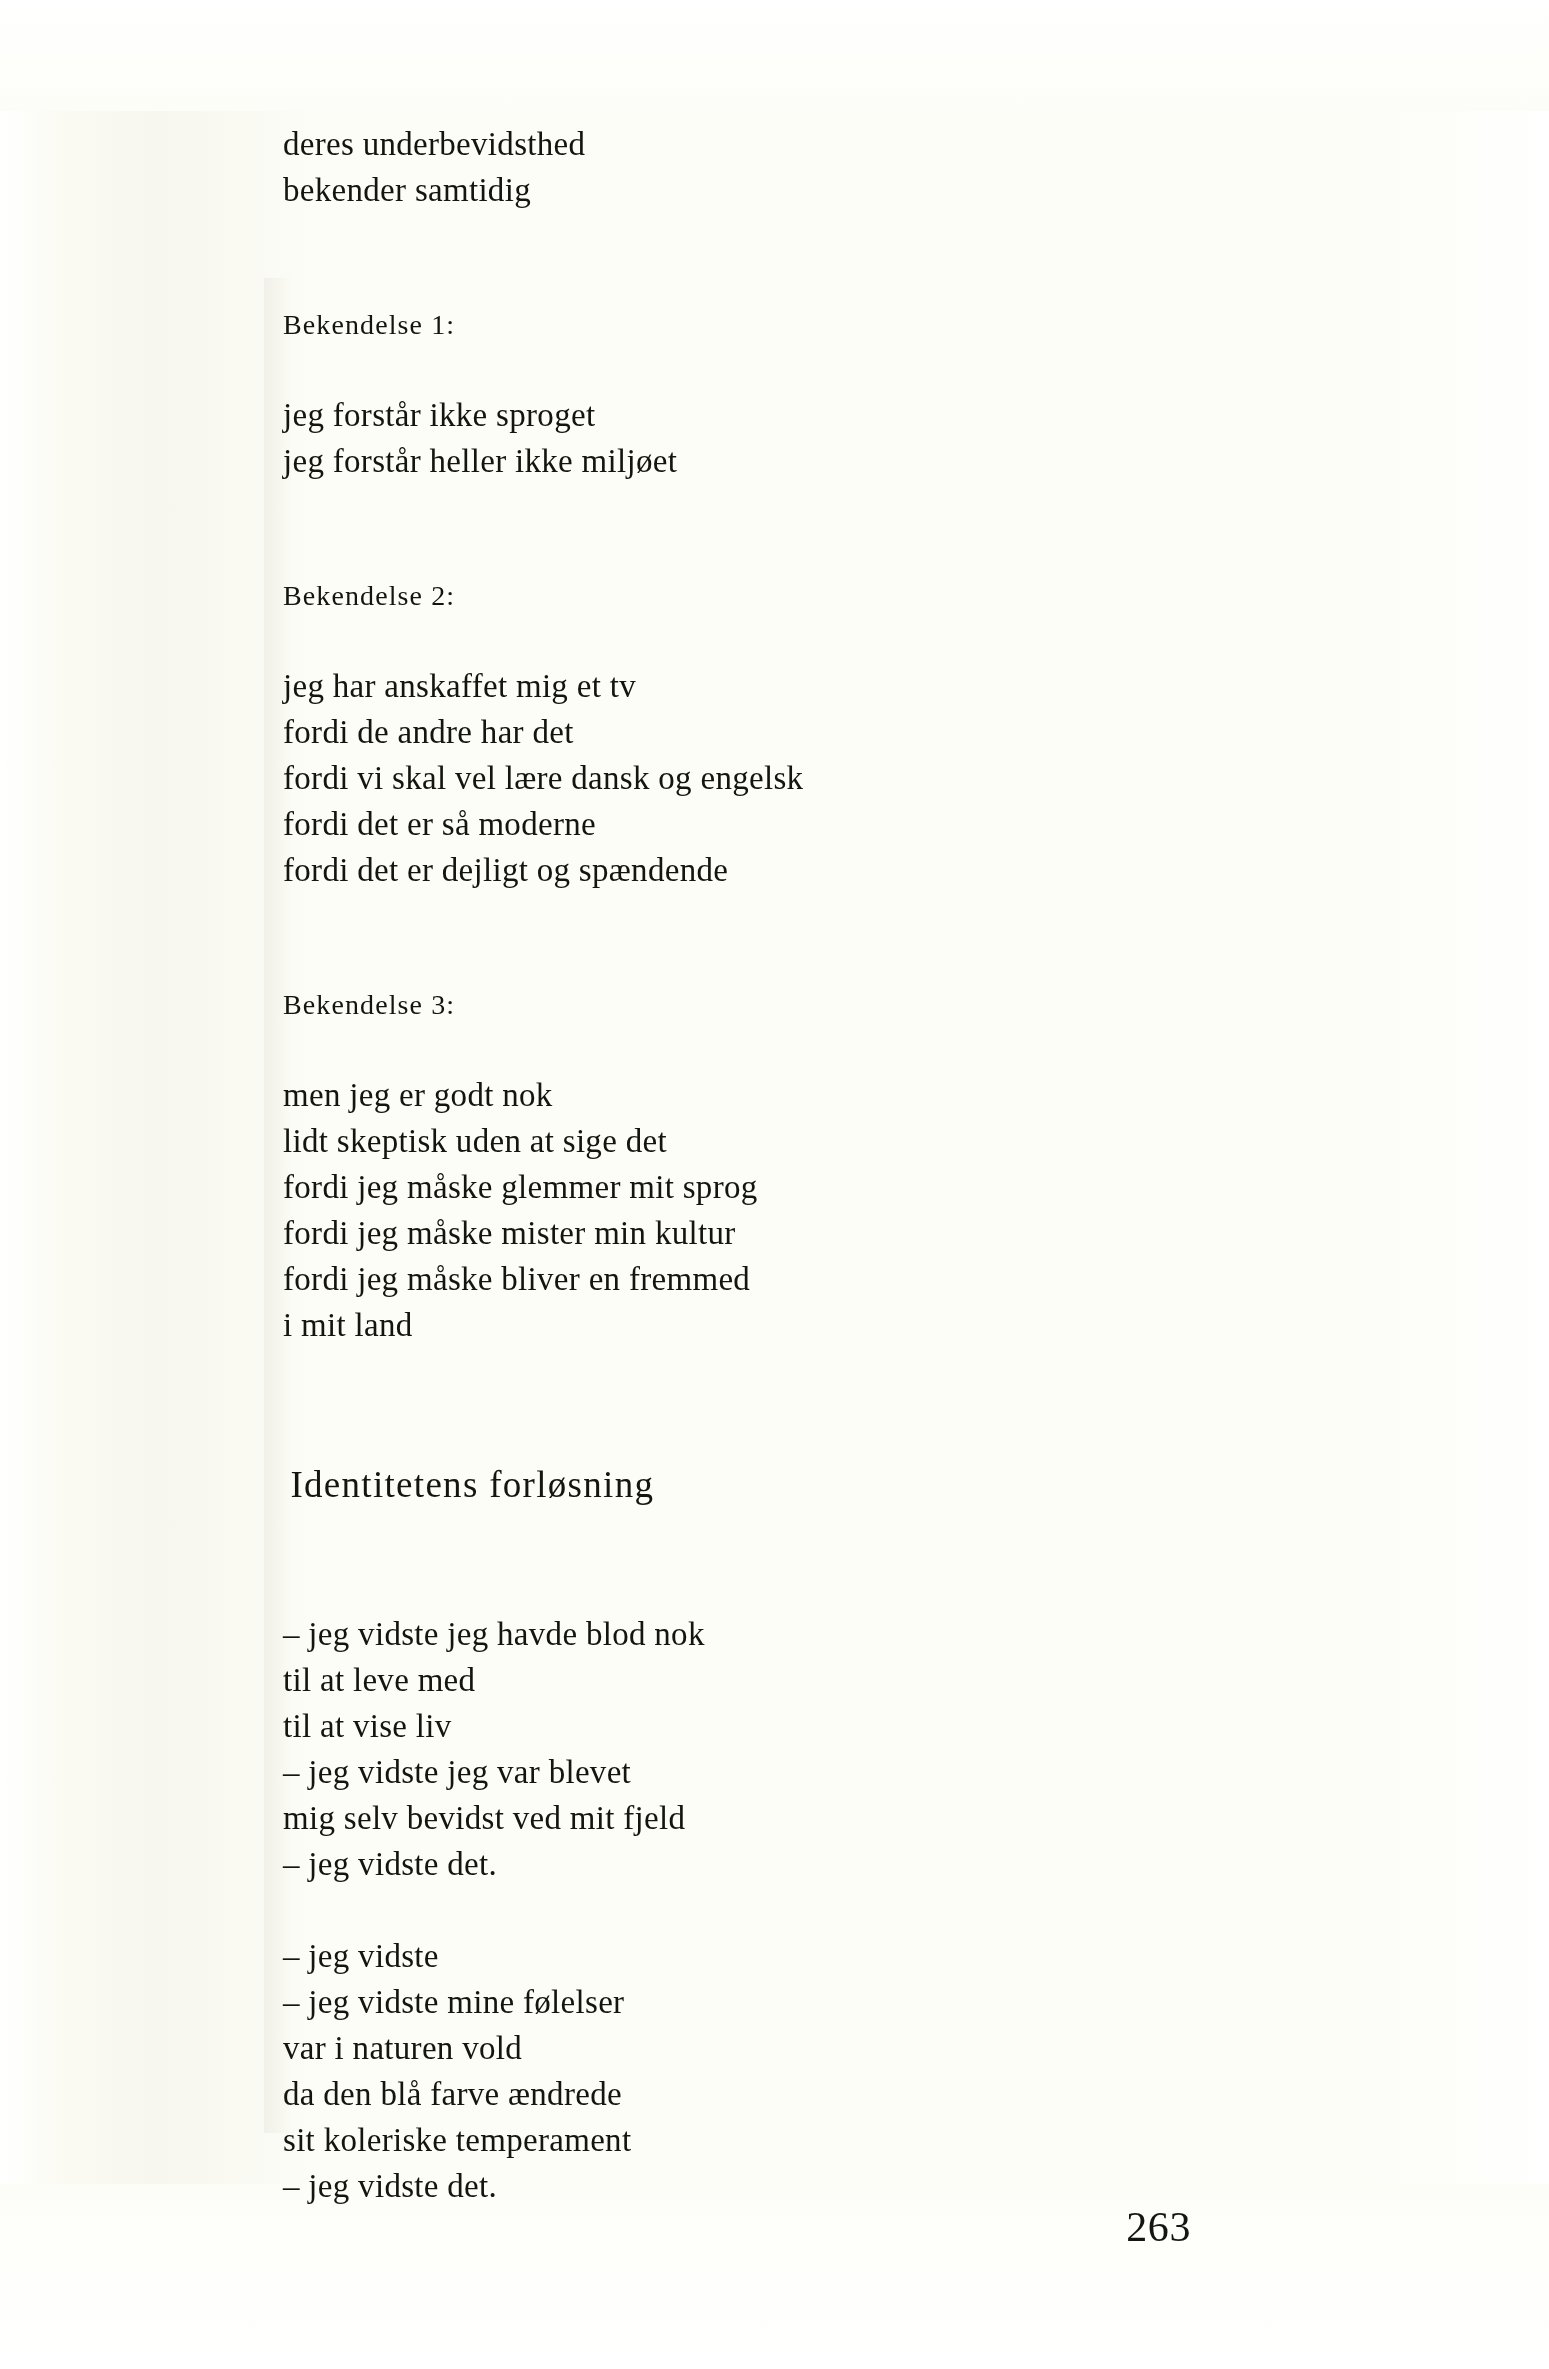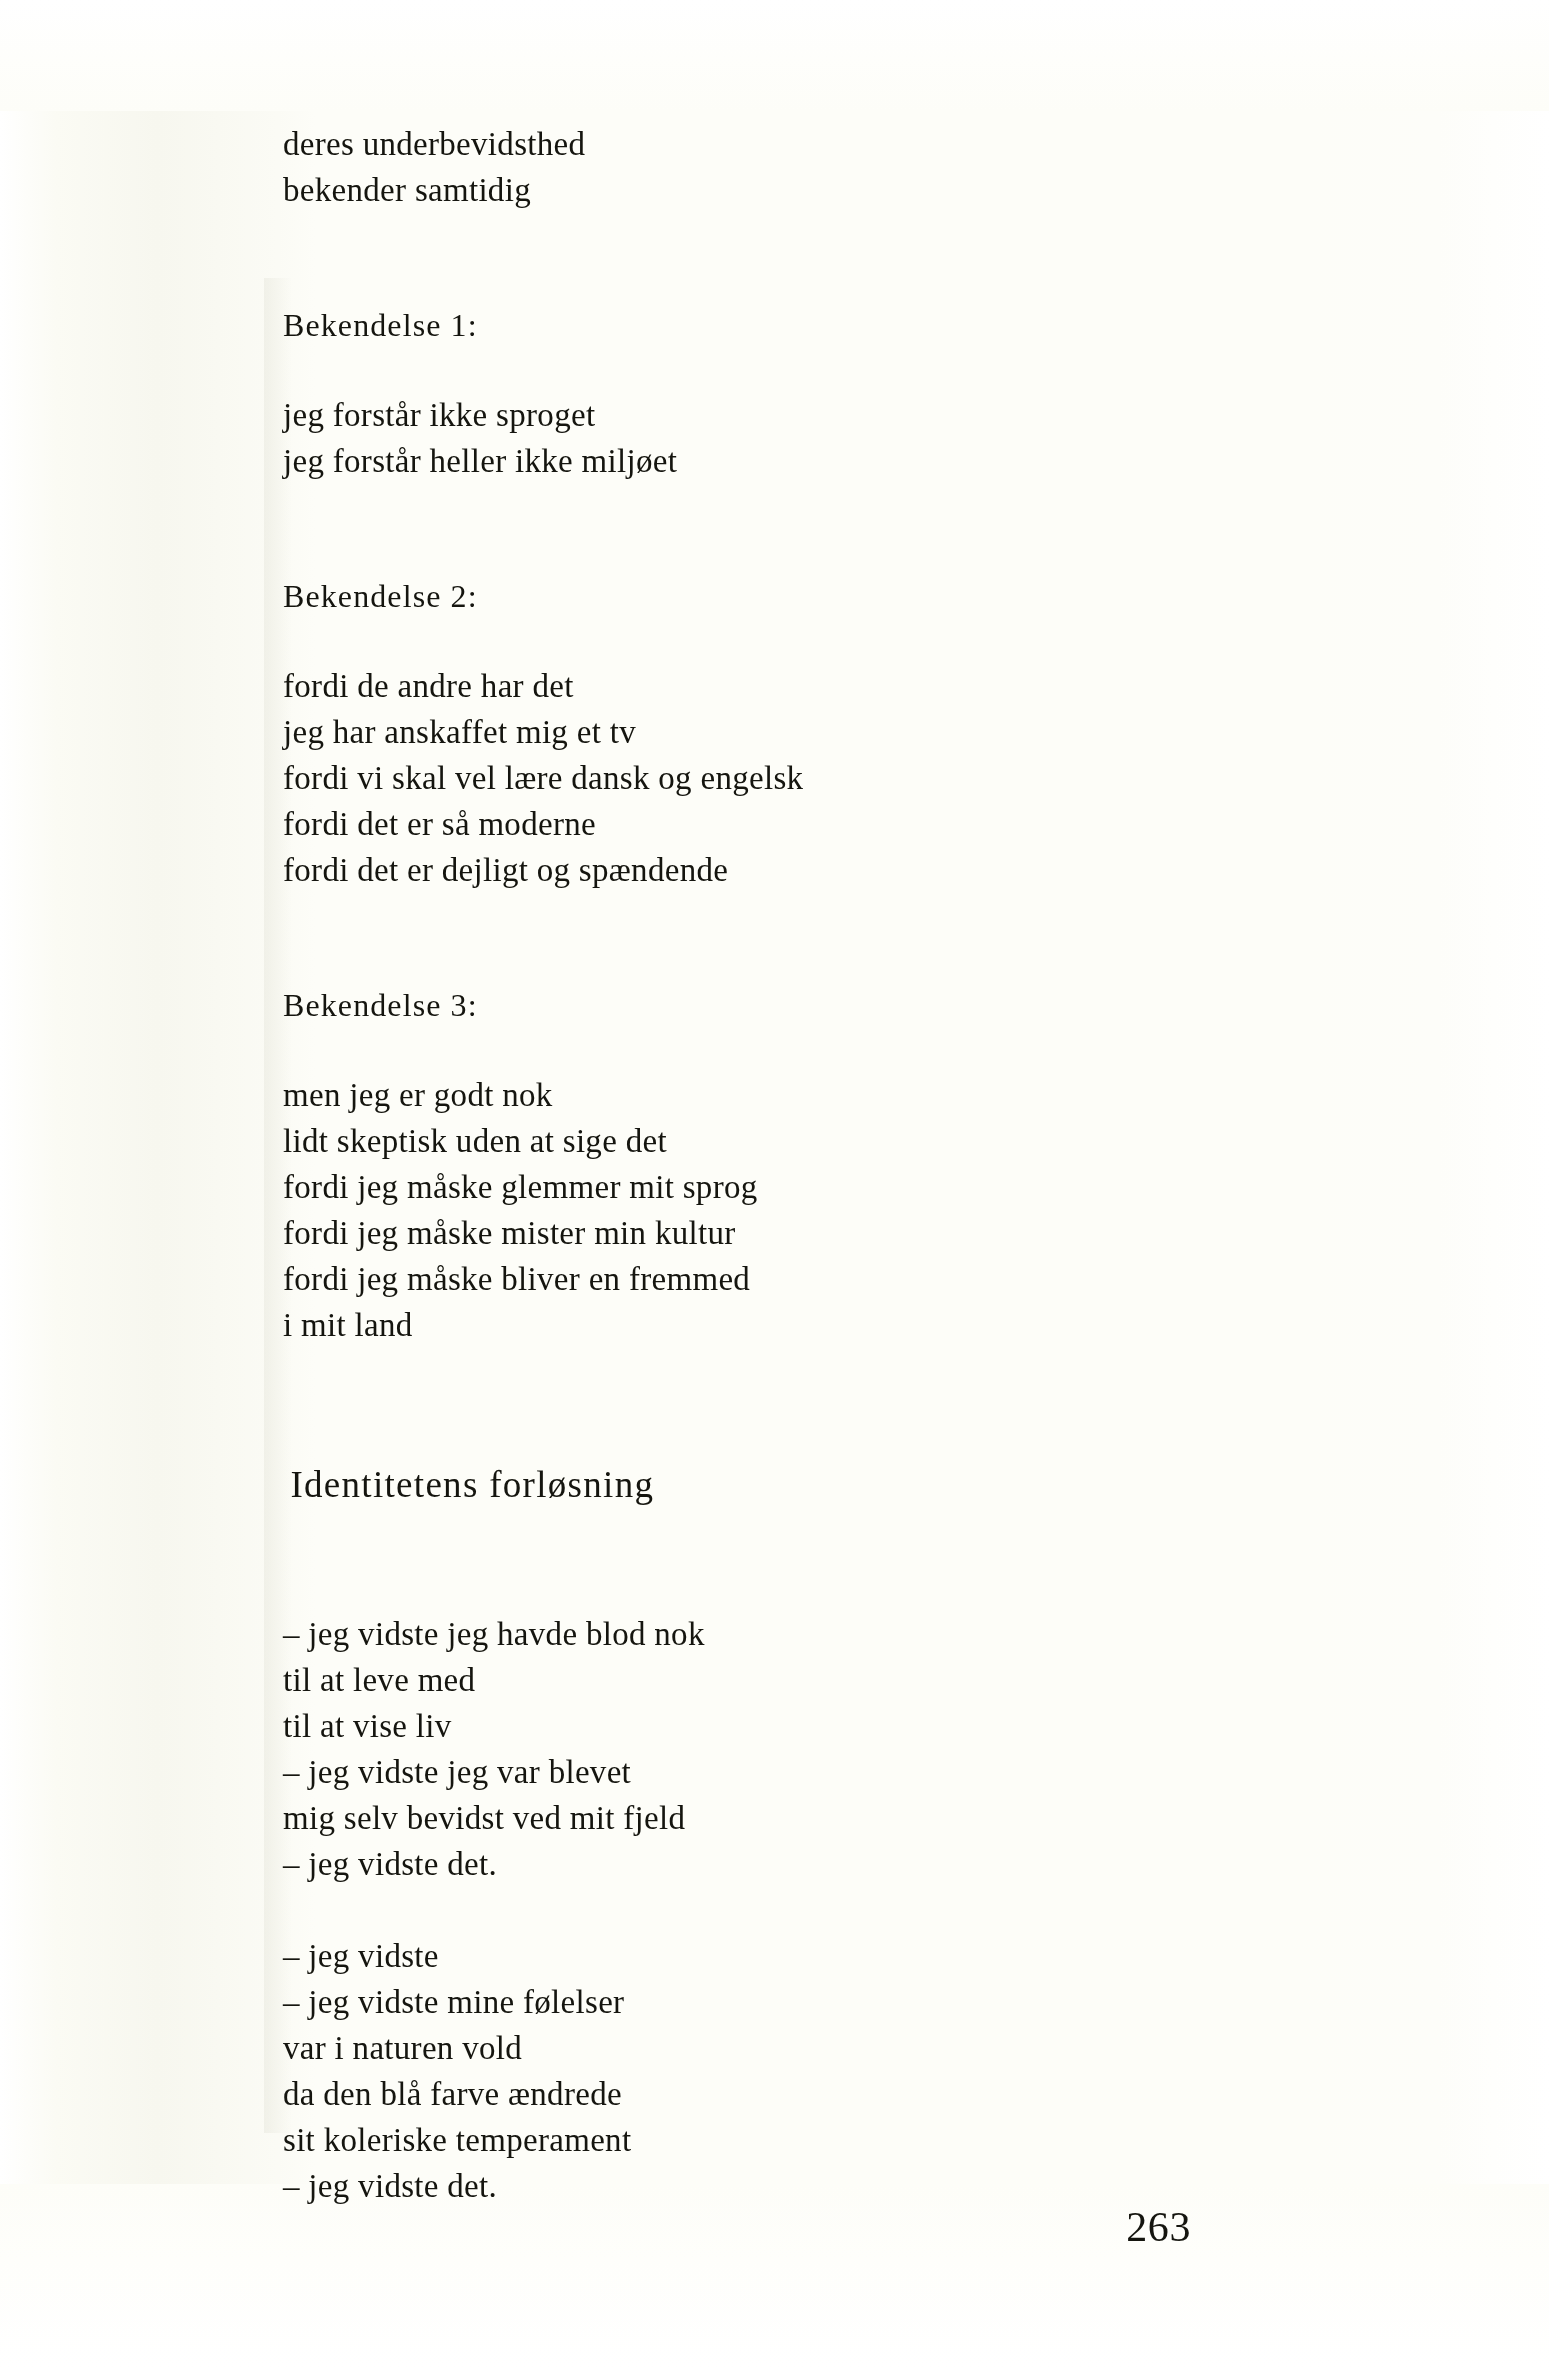--- a/index.html
+++ b/index.html
@@ -83,21 +83,21 @@
 
   .line {
     color: #15150f;
     font-size: 33px;
     line-height: 46px;
     letter-spacing: 0.3px;
     white-space: pre;
   }
 
   .line.heading {
-    font-size: 32px;
+    font-size: 28px;
     letter-spacing: 1.1px;
   }
 
   .stanza {
     margin: 0;
     padding: 0;
   }
 
   .gap-small { height: 44px; }
   .gap-med   { height: 46px; }
@@ -153,22 +153,22 @@
         <div class="gap-small"></div>
         <div class="line">jeg forstår ikke sproget</div>
         <div class="line">jeg forstår heller ikke miljøet</div>
       </div>
 
       <div class="gap-large"></div>
 
       <div class="stanza">
         <div class="line heading">Bekendelse 2:</div>
         <div class="gap-small"></div>
+        <div class="line">jeg har anskaffet mig et tv</div>
         <div class="line">fordi de andre har det</div>
-        <div class="line">jeg har anskaffet mig et tv</div>
         <div class="line">fordi vi skal vel lære dansk og engelsk</div>
         <div class="line">fordi det er så moderne</div>
         <div class="line">fordi det er dejligt og spændende</div>
       </div>
 
       <div class="gap-large"></div>
 
       <div class="stanza">
         <div class="line heading">Bekendelse 3:</div>
         <div class="gap-small"></div>

